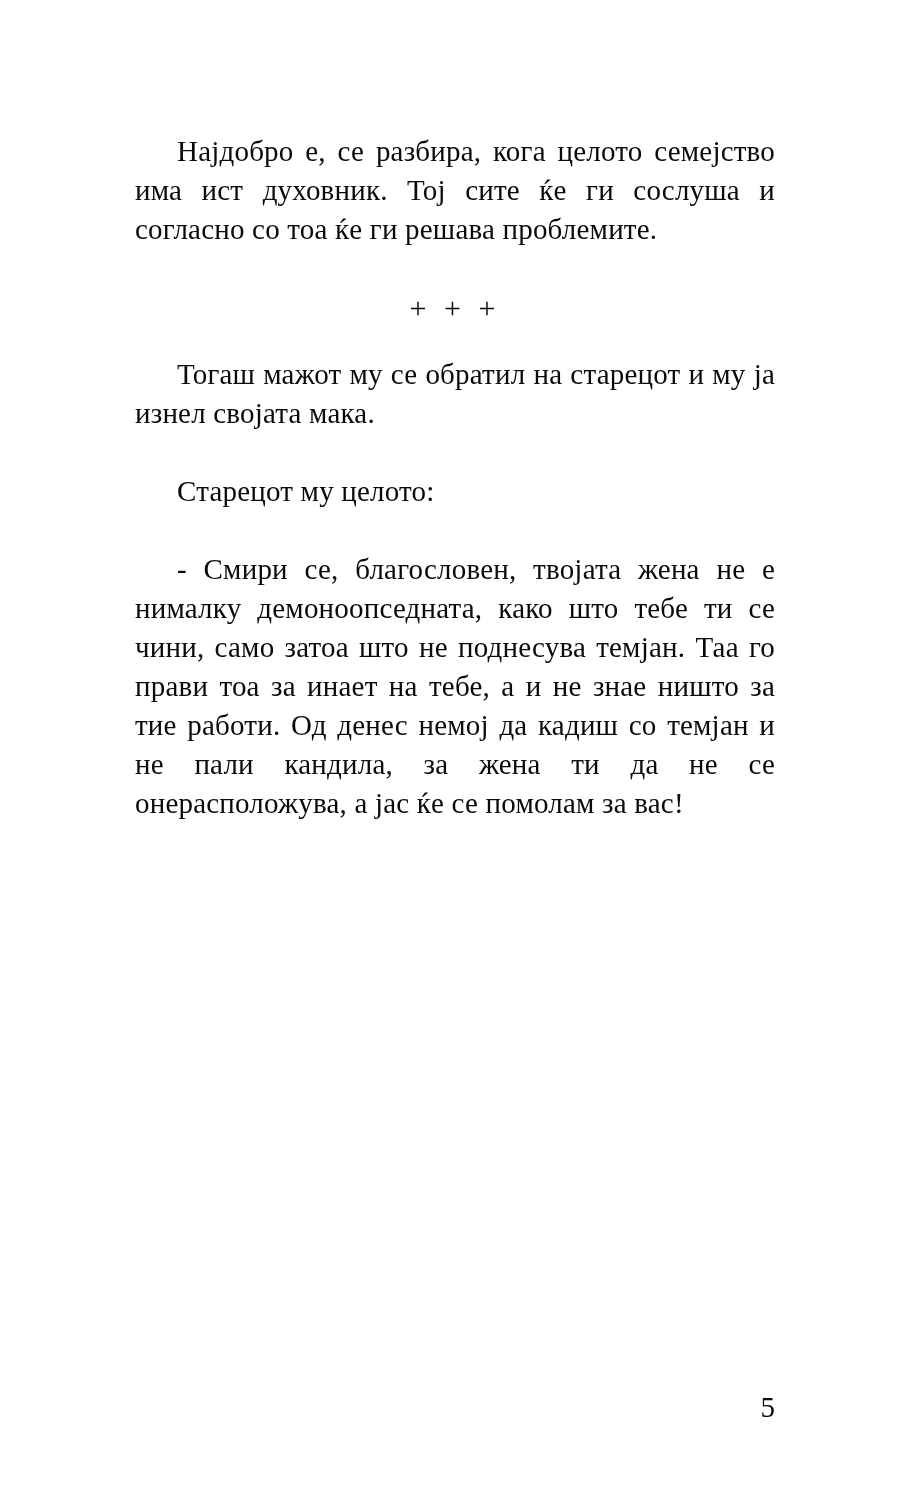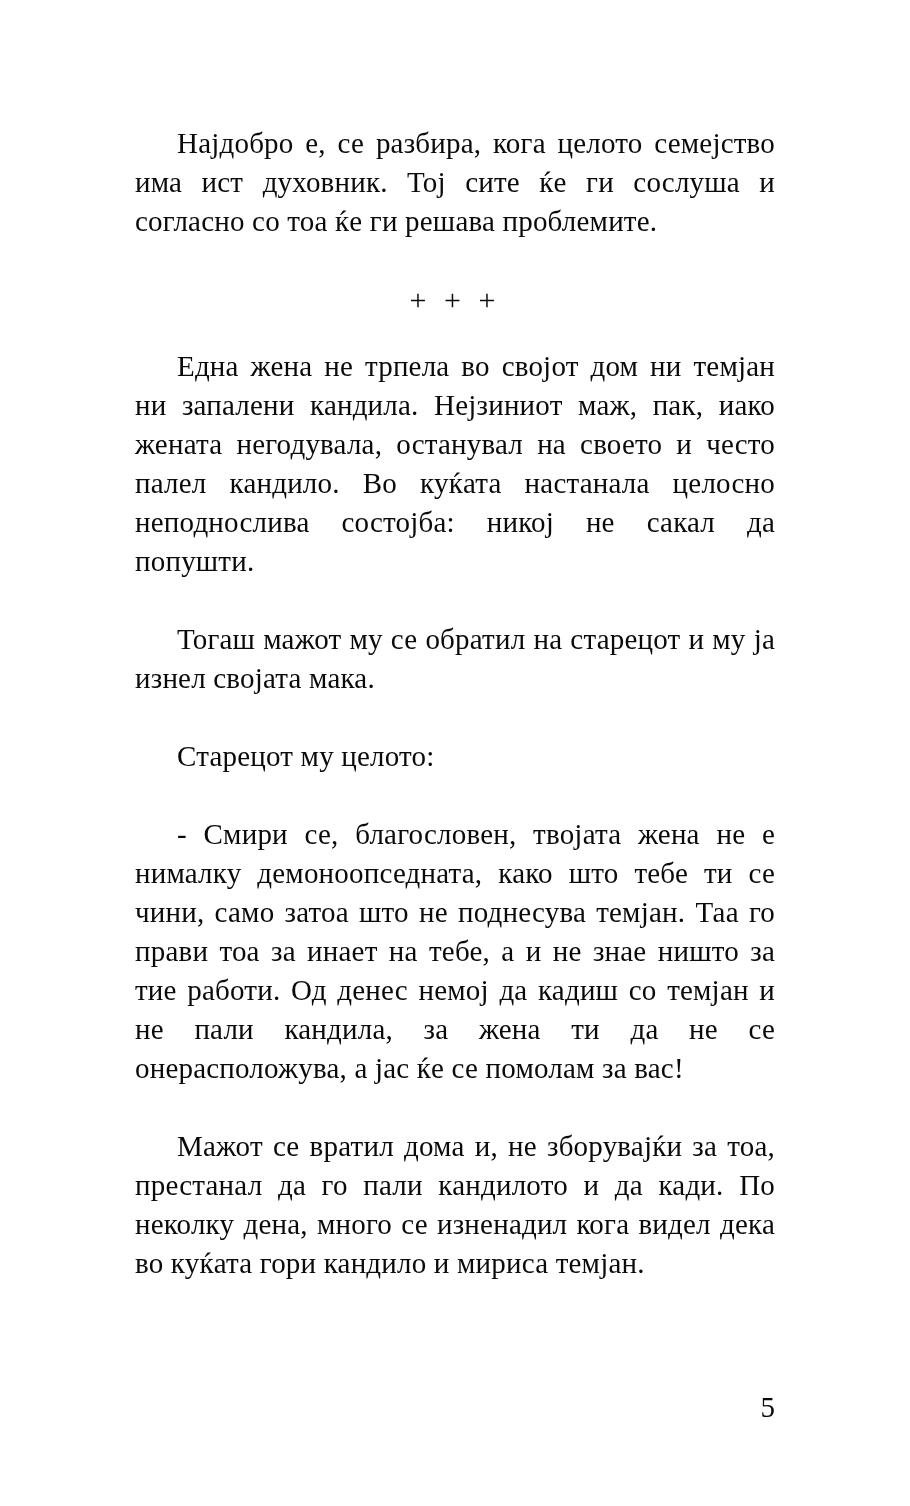--- a/index.html
+++ b/index.html
@@ -13,21 +13,21 @@
   }
   .page {
     position: relative;
     width: 910px;
     height: 1506px;
     background: #ffffff;
   }
   .text-column {
     position: absolute;
     left: 135px;
-    top: 124px;
+    top: 132px;
     width: 640px;
   }
   .para {
     font-size: 29px;
     line-height: 39px;
     text-align: justify;
     text-indent: 42px;
     margin-bottom: 39px;
     letter-spacing: 0.2px;
   }
@@ -48,20 +48,18 @@
     line-height: 39px;
   }
 </style>
 </head>
 <body>
 
 <div class="page">
   <div class="text-column">
     <p class="para">Најдобро е, се разбира, кога целото семејство има ист духовник. Тој сите ќе ги сослуша и согласно со тоа ќе ги решава проблемите.</p>
     <div class="separator">+ + +</div>
-    <p class="para">Една жена не трпела во својот дом ни темјан ни запалени кандила. Нејзиниот маж, пак, иако жената негодувала, останувал на своето и често палел кандило. Во куќата настанала целосно неподнослива состојба: никој не сакал да попушти.</p>
     <p class="para">Тогаш мажот му се обратил на старецот и му ја изнел својата мака.</p>
     <p class="para">Старецот му целото:</p>
     <p class="para">- Смири се, благословен, твојата жена не е нималку демоноопседната, како што тебе ти се чини, само затоа што не поднесува темјан. Таа го прави тоа за инает на тебе, а и не знае ништо за тие работи. Од денес немој да кадиш со темјан и не пали кандила, за жена ти да не се онерасположува, а јас ќе се помолам за вас!</p>
-    <p class="para">Мажот се вратил дома и, не зборувајќи за тоа, престанал да го пали кандилото и да кади. По неколку дена, много се изненадил кога видел дека во куќата гори кандило и мириса темјан.</p>
   </div>
   <div class="page-number">5</div>
 </div>
 
 </body></html>

